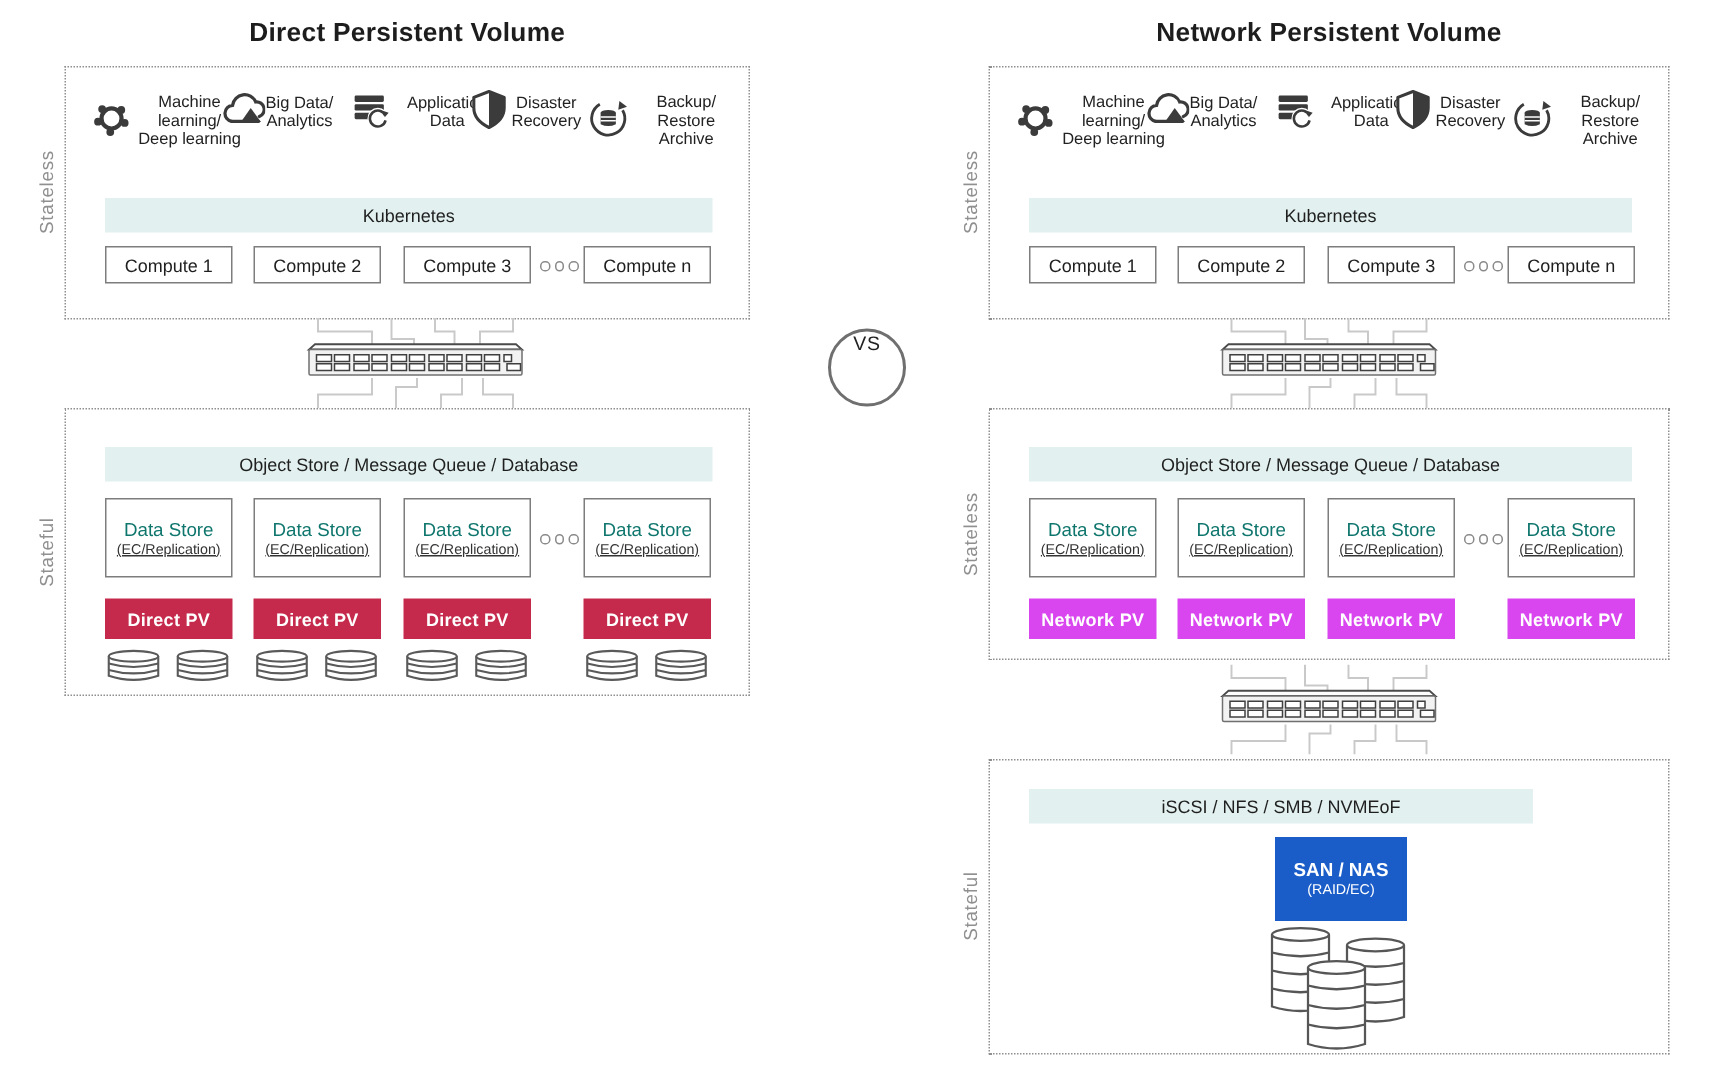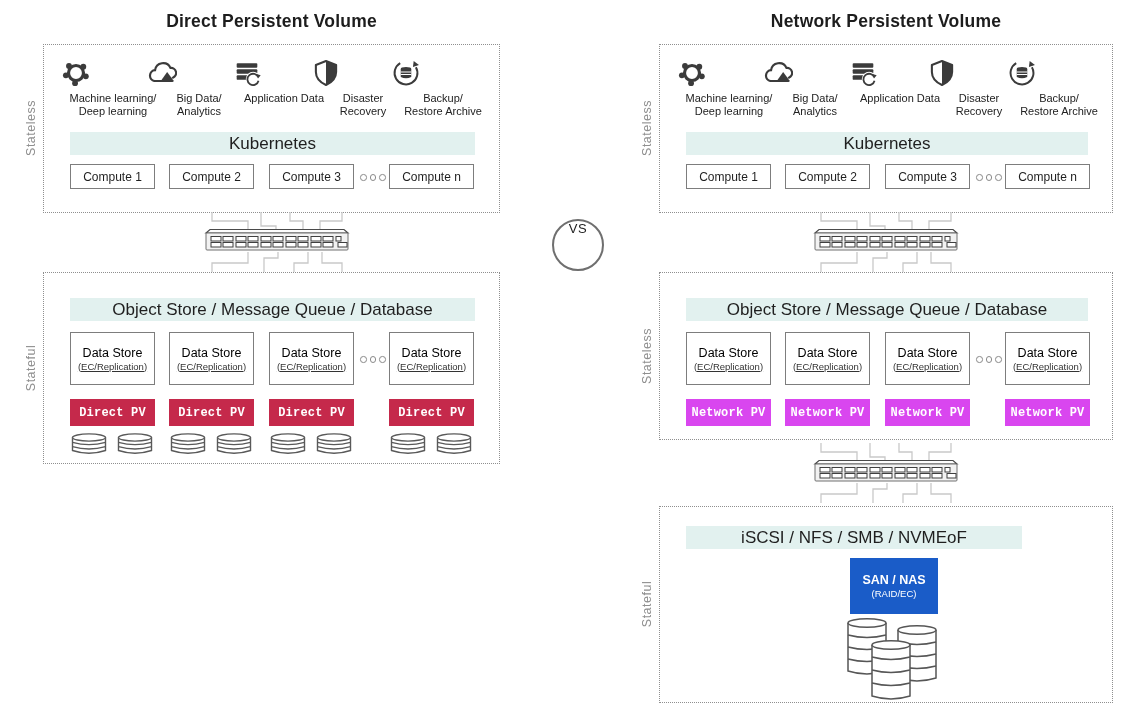--- a/index.html
+++ b/index.html
@@ -5,35 +5,35 @@
   html,body{margin:0;padding:0;background:#fff;}
   .canvas{position:relative;width:1139px;height:726px;background:#fff;overflow:hidden;
           font-family:"Liberation Sans",sans-serif;color:#222;}
   .abs{position:absolute;}
   .dotted-box{position:absolute;border:1px dotted #8f8f8f;background:#fff;box-sizing:border-box;}
   .panel-title{position:absolute;top:11px;font-size:17.5px;font-weight:600;color:#1d1d1d;
                text-align:center;letter-spacing:.2px;}
   .side-label{position:absolute;font-size:12.5px;color:#8f8f8f;letter-spacing:.5px;white-space:nowrap;
               transform:translate(-50%,-50%) rotate(-90deg);}
   .teal-bar{position:absolute;background:#E2F1EF;display:flex;align-items:center;justify-content:center;
-            font-size:17px;color:#1f1f1f;}
+            font-size:12px;color:#1f1f1f;}
   .node-box{position:absolute;border:1px solid #7d7d7d;background:#fff;box-sizing:border-box;
             display:flex;align-items:center;justify-content:center;font-size:12px;color:#1f1f1f;}
   .ds{flex-direction:column;}
-  .ds-title{font-size:12.5px;color:#000000;line-height:14px;}
+  .ds-title{font-size:12.5px;color:#0f766e;line-height:14px;}
   .ds-sub{font-size:9.5px;color:#333;margin-top:1px;line-height:11px;text-decoration:underline;}
   .pv{position:absolute;display:flex;align-items:center;justify-content:center;color:#fff;
-      font-size:12px;font-weight:bold;letter-spacing:.2px;font-family:Liberation Mono, monospace;}
+      font-size:12px;font-weight:bold;letter-spacing:.2px;}
   .pv.red{background:#C5294B;}
   .pv.blue{background:#d946ef;}
   .san-box{position:absolute;background:#1A5CC8;color:#fff;display:flex;flex-direction:column;
            align-items:center;justify-content:center;text-align:center;}
   .san-title{font-size:12.5px;font-weight:bold;line-height:15px;}
   .san-sub{font-size:9.5px;line-height:12px;}
-  .app-item{position:absolute;top:13px;width:104px;display:flex;flex-direction:column;}
+  .app-item{position:absolute;top:13px;width:104px;display:flex;flex-direction:row;align-items:center;}
   .app-label{font-size:11px;line-height:12.5px;color:#222;text-align:center;margin-top:4px;}
   .dots{position:absolute;display:flex;gap:3px;align-items:center;}
   .dots i{width:4.5px;height:4.5px;border:1px solid #8a8a8a;border-radius:50%;background:#fff;display:block;}
   .vs-circle{position:absolute;left:552px;top:219px;width:48px;height:48px;border:2px solid #6f6f6f;
              border-radius:50%;display:flex;align-items:flex-start;justify-content:center;
              font-size:13px;color:#222;letter-spacing:.5px;background:#fff;}
   svg.defs{position:absolute;width:0;height:0;}
 </style>
 </head>
 <body>

